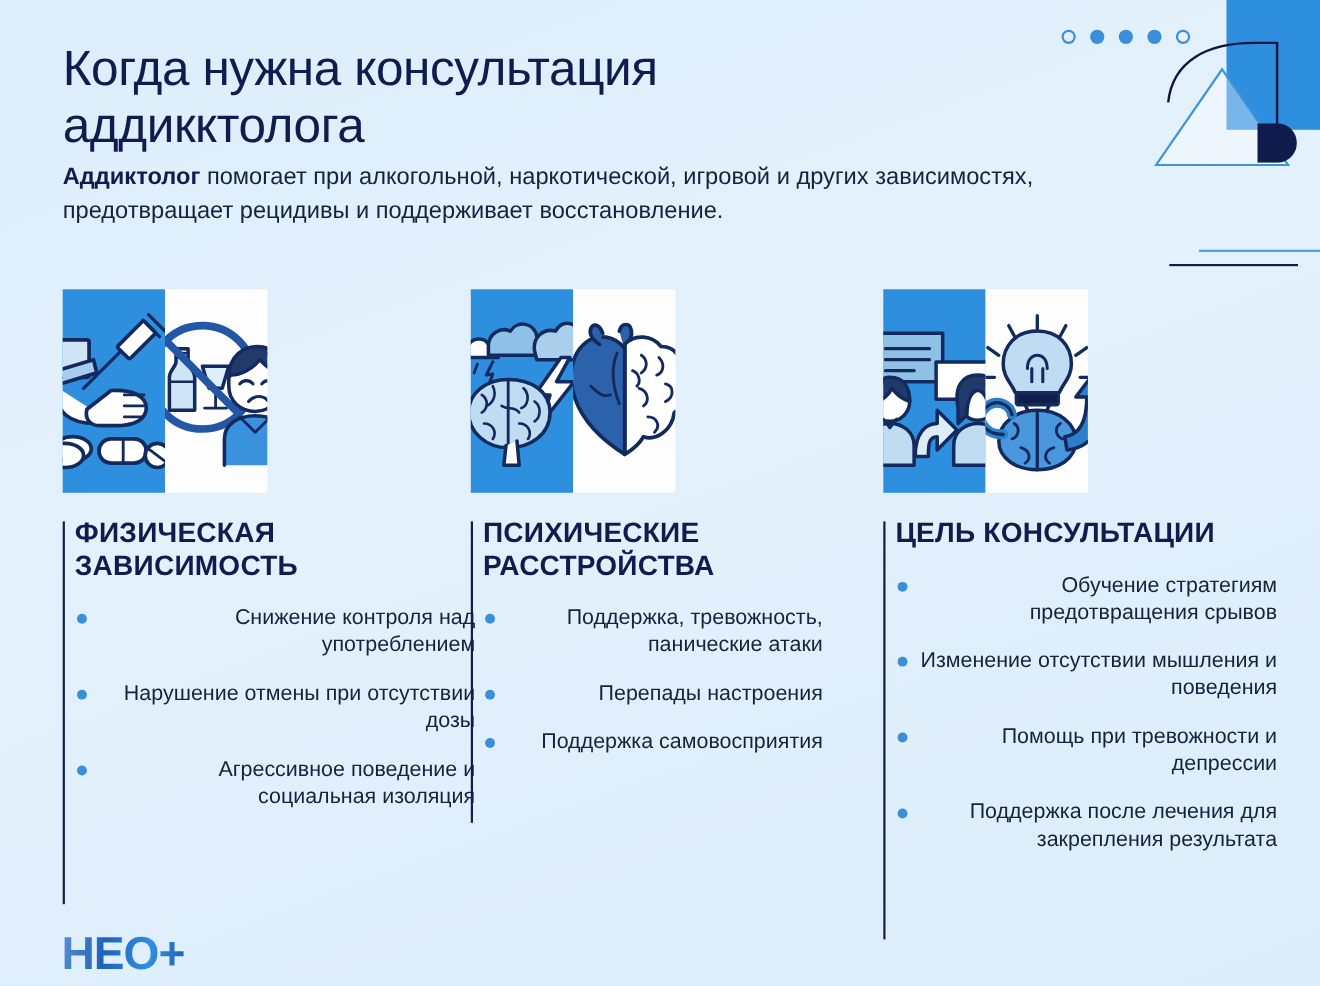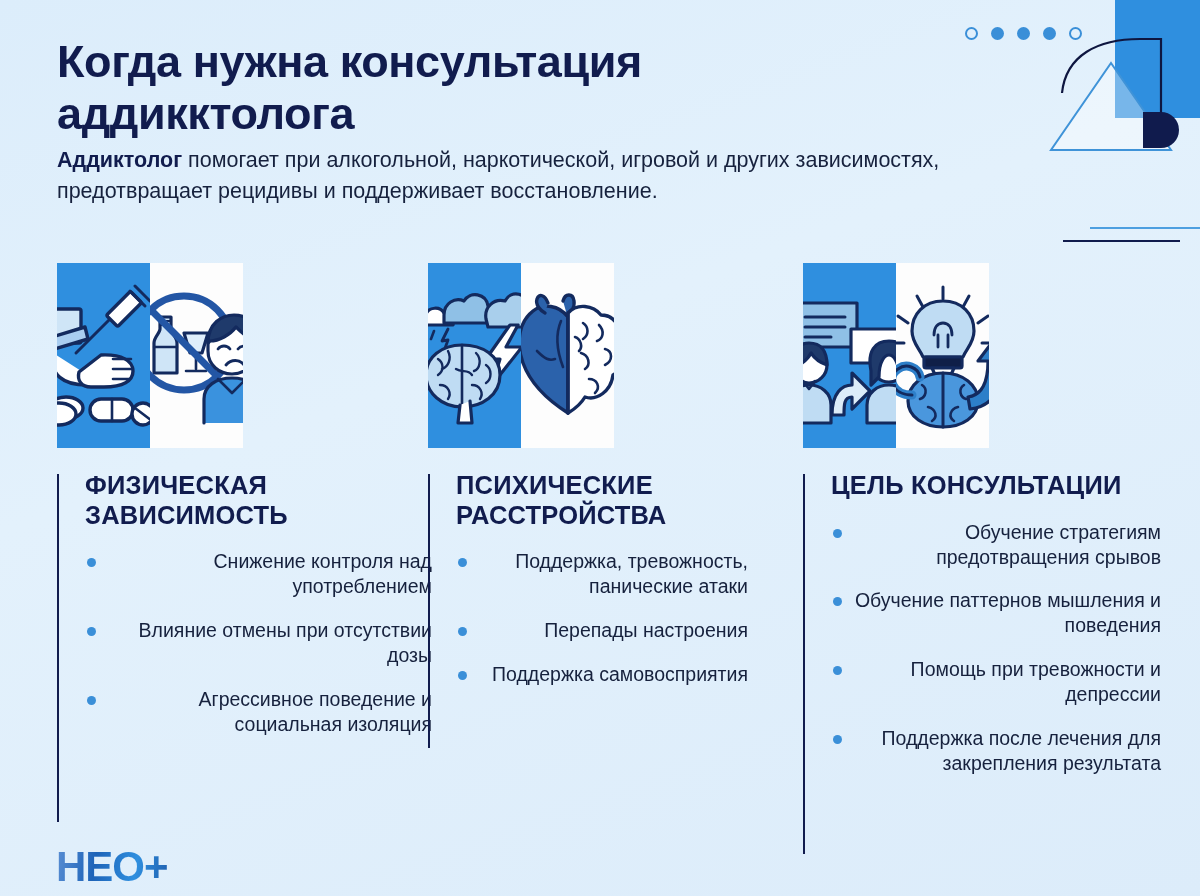--- a/index.html
+++ b/index.html
@@ -83,21 +83,21 @@
     left: 1063px; top: 240px; width: 117px;
     border-top: 2px solid #101b4d;
   }
 
   
   .header { position: absolute; left: 57px; top: 36px; width: 900px; }
 
   .title {
     font-size: 45px;
     line-height: 1.16;
-    font-weight: bold;
+    font-weight: normal;
     color: #111c4e;
     letter-spacing: -0.4px;
     max-width: 800px;
   }
 
   .subtitle {
     margin-top: 5px;
     font-size: 21.5px;
     line-height: 1.42;
     color: #16213d;
@@ -131,21 +131,21 @@
 
   .col-1 .tiles .tile { width: 93px; }
 
   
   .tiles-1 .t1 { width: 93px; }
   .tiles-1 .t2 { width: 92px; }
 
   
   .col-body {
     position: relative;
-    padding-left: 28px;
+    padding-left: 11px;
     margin-top: 23px;
   }
   .col-rule {
     position: absolute;
     left: 0;
     top: 3px;
     width: 2px;
     background: #111c4e;
   }
 
@@ -290,21 +290,21 @@
               <path d="M138,70 C142,76 145,79 145,83 C145,86 142,88 139,87 C136,86 135,82 136,78 Z" fill="#ffffff"></path>
             </g>
           </svg>
         </div>
       </div>
       <div class="col-body">
         <div class="col-rule" style="height:348px"></div>
         <div class="col-heading">ФИЗИЧЕСКАЯ ЗАВИСИМОСТЬ</div>
         <ul class="bullets">
           <li>Снижение контроля над употреблением</li>
-          <li>Влияние отмены при отсутствии дозы</li>
+          <li>Нарушение отмены при отсутствии дозы</li>
           <li>Агрессивное поведение и социальная изоляция</li>
         </ul>
       </div>
     </div>
 
     <div class="col col-2" style="position: absolute; left: 428px; top: 0px; margin-left: 0px;">
       <div class="tiles">
         <div class="tile left">
           <svg width="150" height="150" viewBox="0 0 150 150">
             <g stroke="#132a5e" stroke-width="3.2" stroke-linejoin="round" stroke-linecap="round" fill="none">
@@ -410,21 +410,21 @@
               <path d="M100,116 C116,114 120,98 120,80 L110,80 L128,56 L146,80 L136,80 C136,104 126,126 102,128 Z" fill="#2d7fc9"></path>
             </g>
           </svg>
         </div>
       </div>
       <div class="col-body">
         <div class="col-rule" style="height:380px"></div>
         <div class="col-heading">ЦЕЛЬ КОНСУЛЬТАЦИИ</div>
         <ul class="bullets">
           <li>Обучение стратегиям предотвращения срывов</li>
-          <li>Обучение паттернов мышления и поведения</li>
+          <li>Изменение отсутствии мышления и поведения</li>
           <li>Помощь при тревожности и депрессии</li>
           <li>Поддержка после лечения для закрепления результата</li>
         </ul>
       </div>
     </div>
 
   </div>
 
   <div class="logo">НЕО+</div>
 

